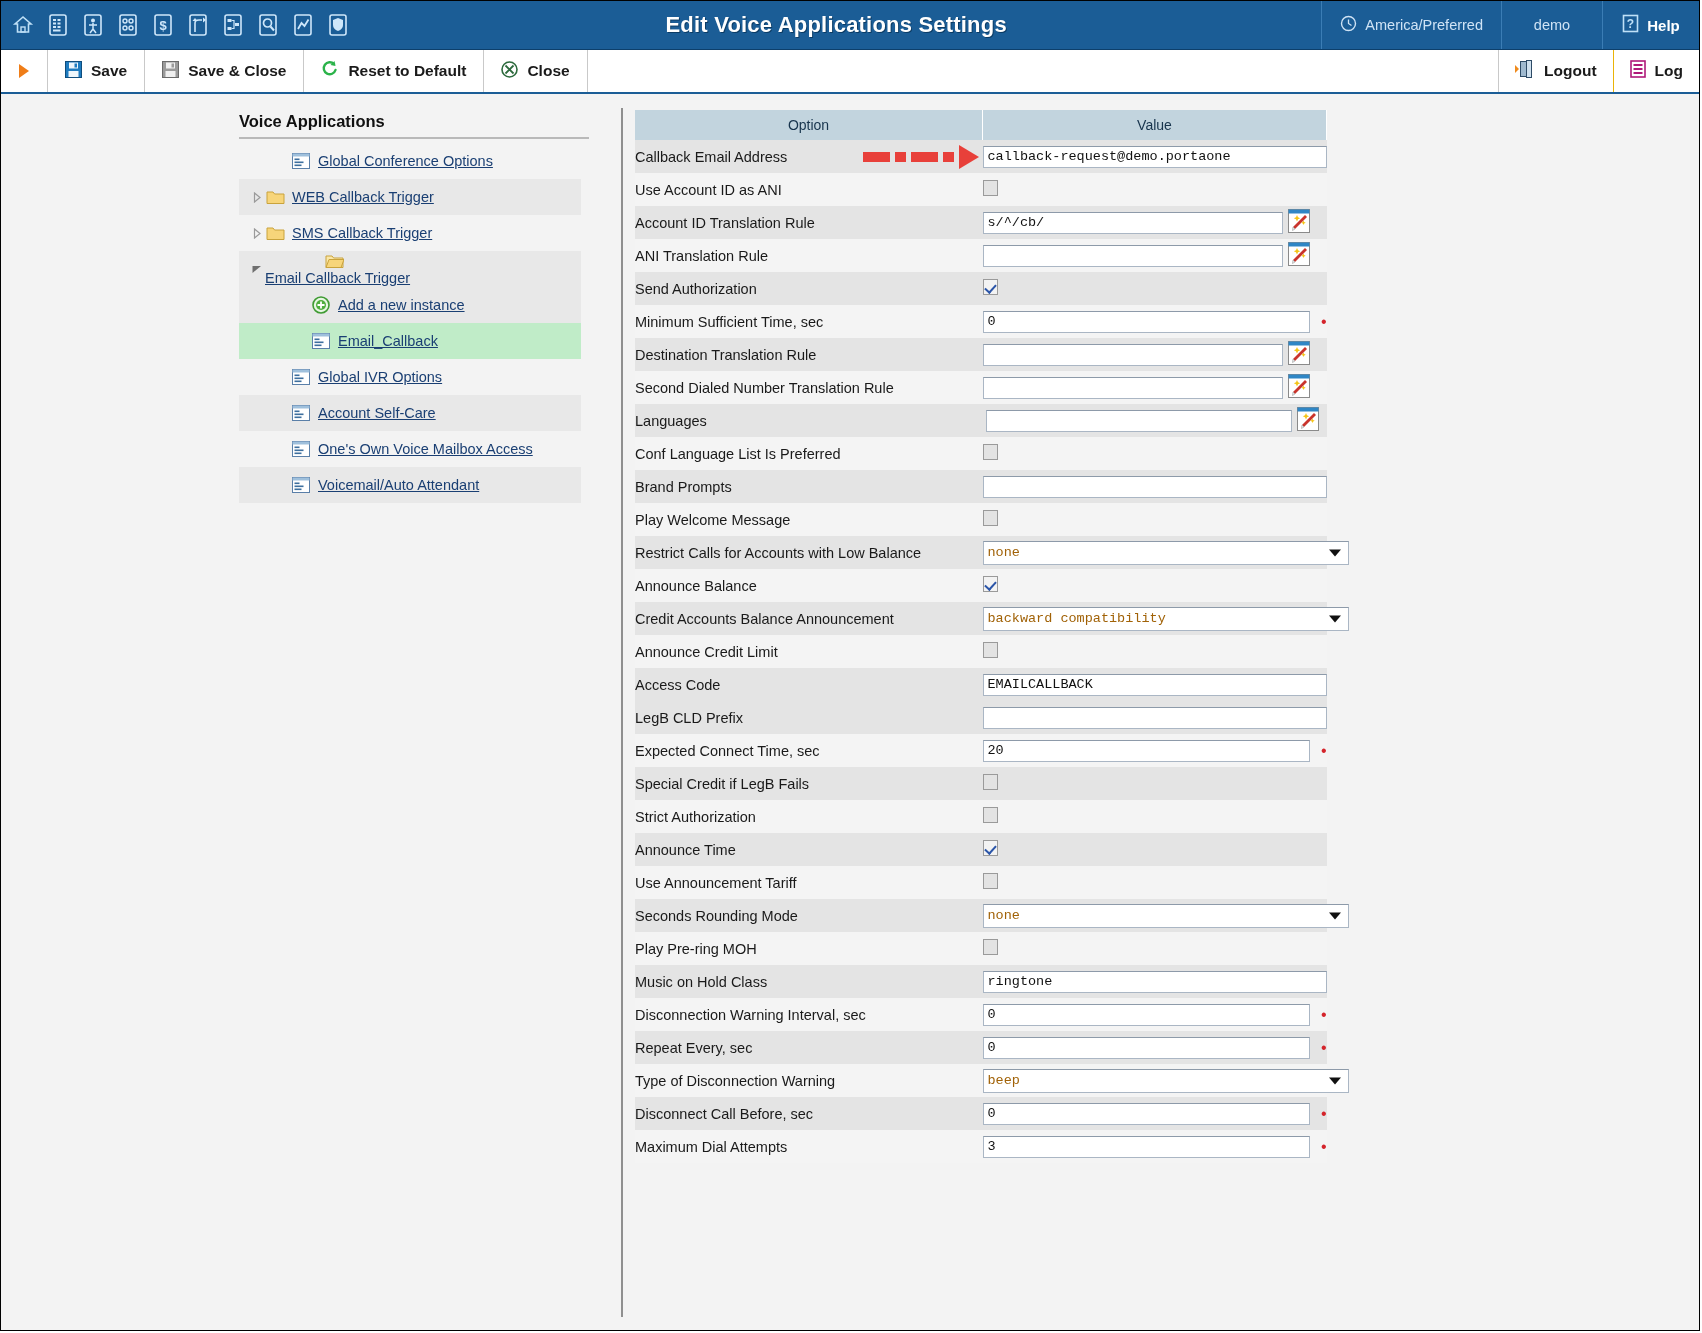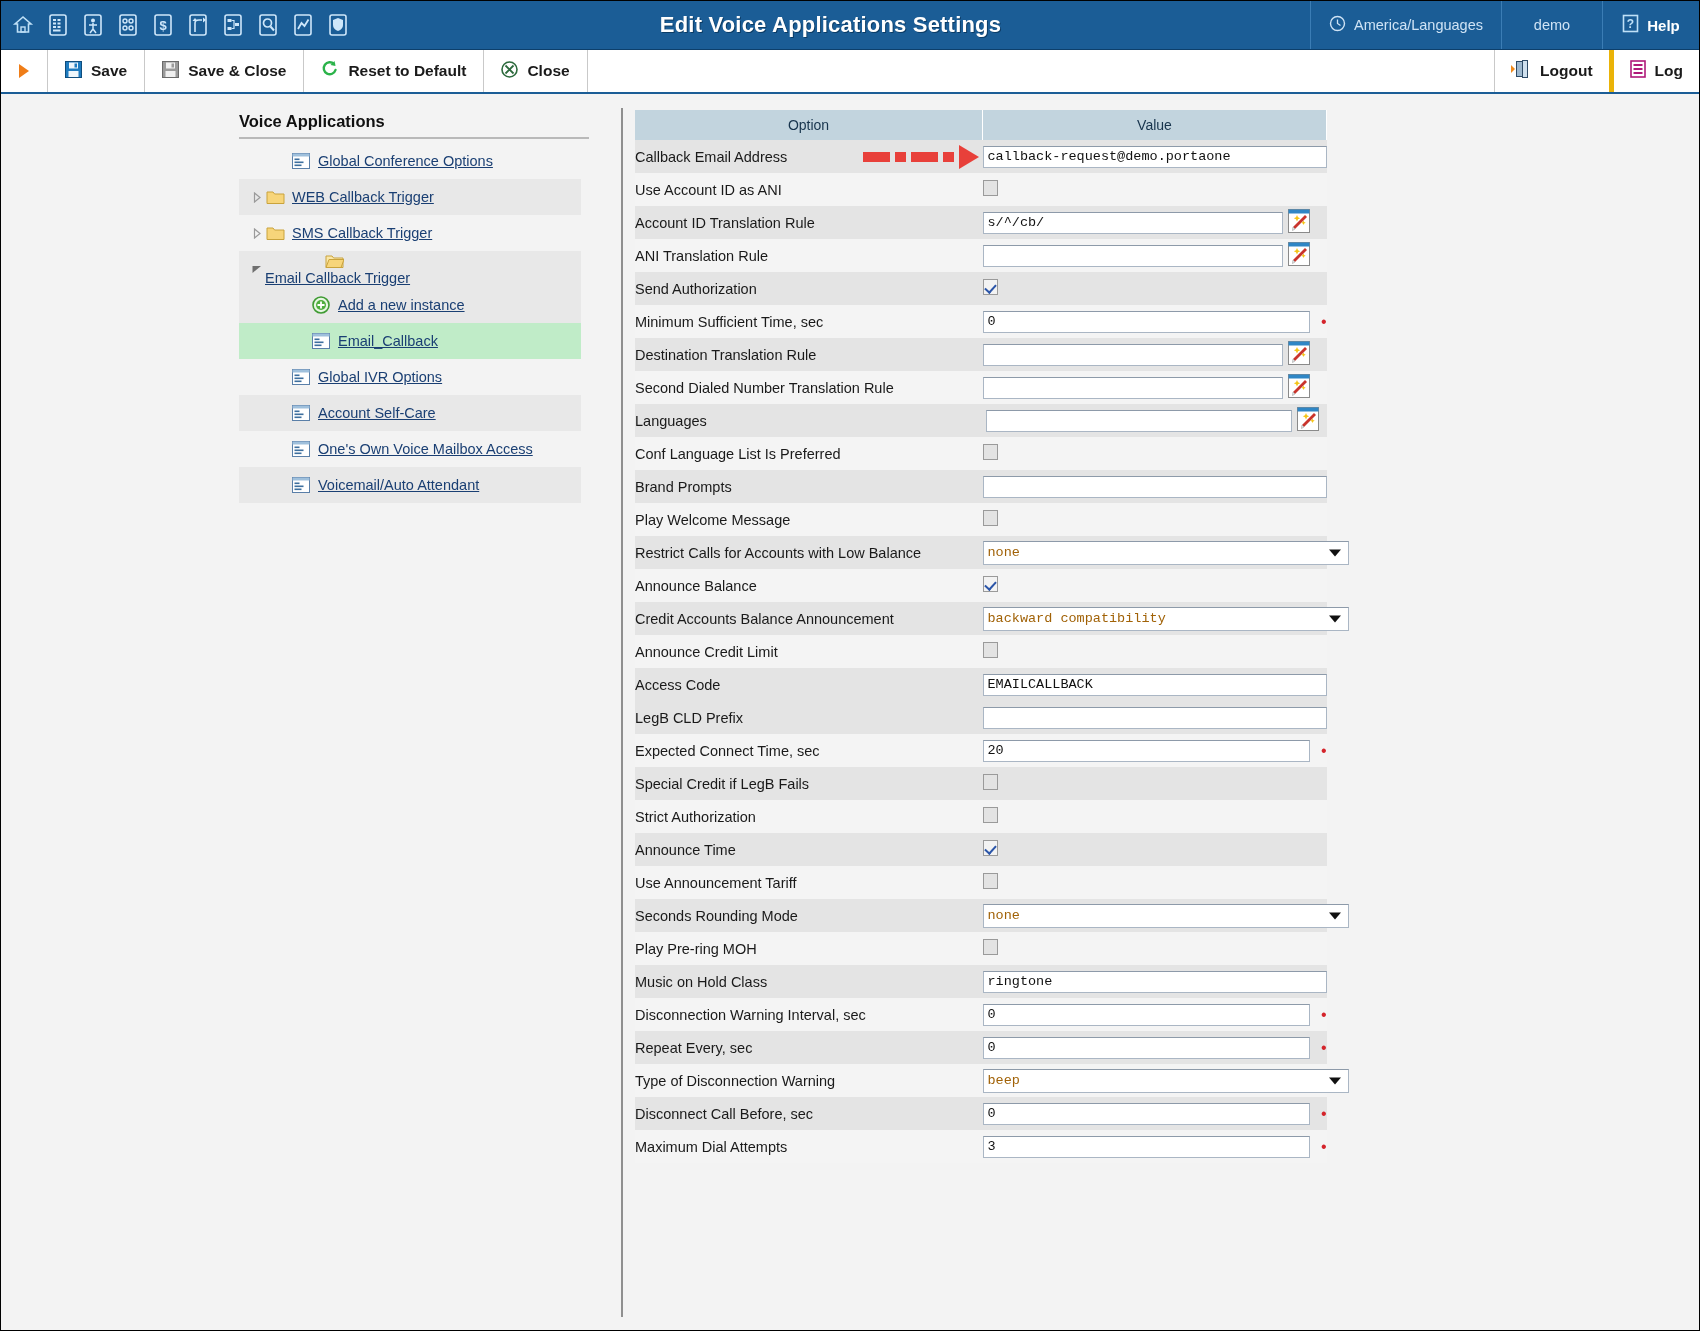--- a/index.html
+++ b/index.html
@@ -15,21 +15,21 @@
   .apptitle{color:#ffffff;font-size:22px;font-weight:bold;letter-spacing:.2px;text-shadow:1px 1px 0 #0c3c65;}
   .tz{display:flex;align-items:center;gap:8px;padding:0 18px;border-left:1px solid #3b7db5;color:#cfe3f5;font-size:14.5px;}
   .userbox{display:flex;align-items:center;justify-content:center;width:100px;border-left:1px solid #3b7db5;color:#cfe3f5;font-size:14.5px;}
   .helpbox{display:flex;align-items:center;gap:8px;width:96px;justify-content:center;border-left:1px solid #3b7db5;color:#ffffff;font-size:15px;font-weight:bold;}
 
   
   .toolbar{display:flex;align-items:stretch;height:42px;background:#ffffff;border-bottom:2px solid #1b5d96;}
   .tb-arrow{width:46px;display:flex;align-items:center;justify-content:center;border-right:1px solid #c9c9c9;}
   .tb-btn{display:flex;align-items:center;gap:9px;padding:0 17px;border-right:1px solid #c9c9c9;color:#1a1a1a;font-size:15.5px;font-weight:bold;cursor:pointer;}
   .tb-spacer{flex:1;border-right:1px solid #c9c9c9;}
-  .tb-right{display:flex;align-items:center;gap:9px;padding:0 16px;border-right:5px solid #eab308;color:#1a1a1a;font-size:15.5px;font-weight:bold;cursor:pointer;}
+  .tb-right{display:flex;align-items:center;gap:9px;padding:0 16px;border-right:1px solid #eab308;color:#1a1a1a;font-size:15.5px;font-weight:bold;cursor:pointer;}
   .tb-right:last-child{border-right:none;}
 
   
   .content{display:flex;height:calc(1331px - 48px - 42px);background:#f3f3f3;}
   .left-pane{width:620px;padding:18px 0 0 238px;box-sizing:border-box;}
   .vsep{width:2px;background:#8f8f8f;margin:14px 0 18px 0;}
   .right-pane{flex:1;padding:16px 0 0 12px;box-sizing:border-box;}
 
   
   .tree-title{font-size:16.5px;color:#111;font-weight:bold;padding-bottom:6px;}
@@ -165,21 +165,21 @@
         </div>
     </div>
     <div class="title-wrap">
       <div class="apptitle">Edit Voice Applications Settings</div>
     </div>
     <div class="tz">
       <span><svg width="17" height="17" viewBox="0 0 17 17">
             <circle cx="8.5" cy="8.5" r="7" fill="none" stroke="#cfe3f5" stroke-width="1.4"></circle>
             <path d="M8.5 4.5 V8.5 L11.5 10.5" stroke="#cfe3f5" stroke-width="1.3" fill="none"></path>
           </svg></span>
-      <span>America/Languages</span>
+      <span>America/Preferred</span>
     </div>
     <div class="userbox">
         <span>demo</span>
       </div>
     <div class="helpbox">
       <span><svg width="17" height="19" viewBox="0 0 17 19">
             <rect x="1.5" y="1.5" width="14" height="16" fill="none" stroke="#bfe0f7" stroke-width="1.6"></rect>
             <text x="8.5" y="14" font-size="12" font-family="Liberation Sans, sans-serif" font-weight="bold" fill="#bfe0f7" text-anchor="middle">?</text>
           </svg></span>
       <span>Help</span>

